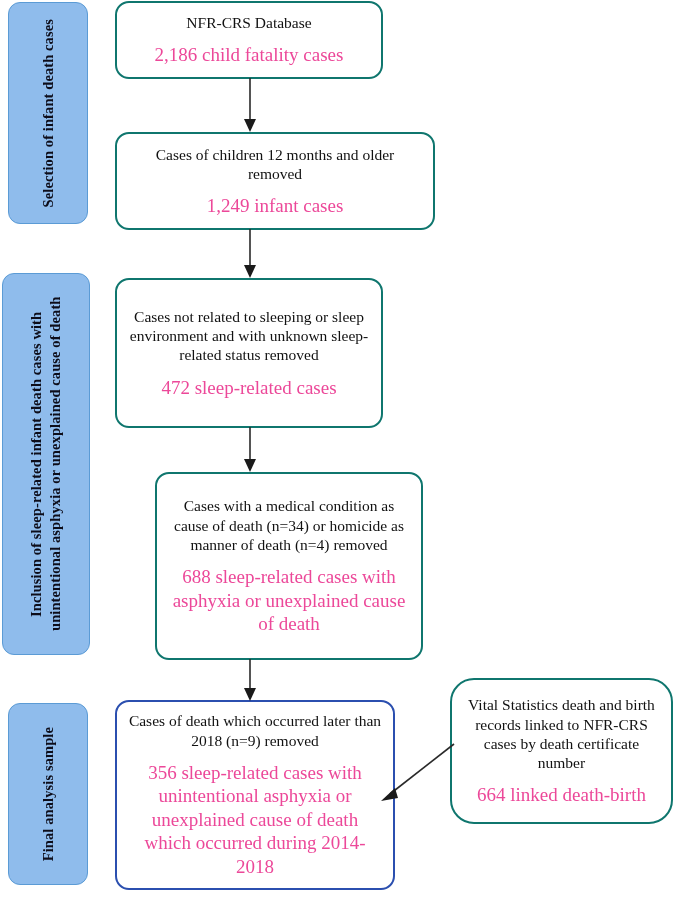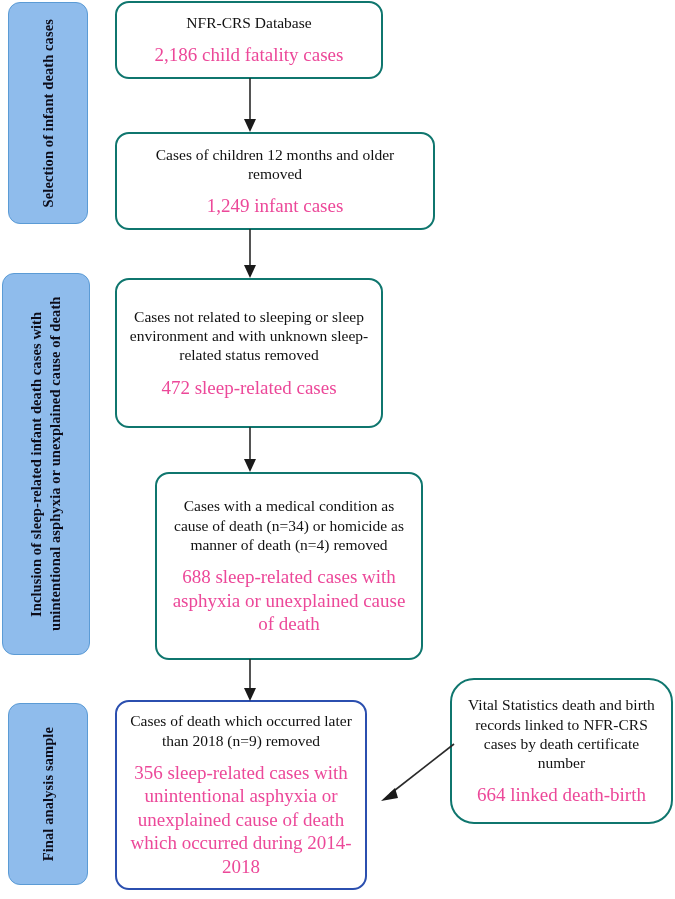--- a/index.html
+++ b/index.html
@@ -128,21 +128,21 @@
     <span class="gap"></span>
     <span class="bold">472 sleep-related cases</span>
   </div>
 
   <div class="node" style="left:115px; top:472px; width:268px; height:188px;margin-left:40px;">
     <span class="plain">Cases with a medical condition as cause of death (n=34) or homicide as manner of death (n=4) removed</span>
     <span class="gap"></span>
     <span class="bold">688 sleep-related cases with asphyxia or unexplained cause of death</span>
   </div>
 
-  <div class="node final" style="left:115px; top:700px; width:252px; height:190px;">
+  <div class="node final" style="left:115px; top:700px; width:280px; height:190px;">
     <span class="plain">Cases of death which occurred later than 2018 (n=9) removed</span>
     <span class="gap"></span>
     <span class="bold">356 sleep-related cases with unintentional asphyxia or unexplained cause of death which occurred during 2014-2018</span>
   </div>
 
   <div class="node" style="left:450px; top:678px; width:223px; height:146px;border-radius:24px;">
     <span class="plain">Vital Statistics death and birth records linked to NFR-CRS cases by death certificate number</span>
     <span class="gap"></span>
     <span class="bold">664 linked death-birth</span>
   </div>

